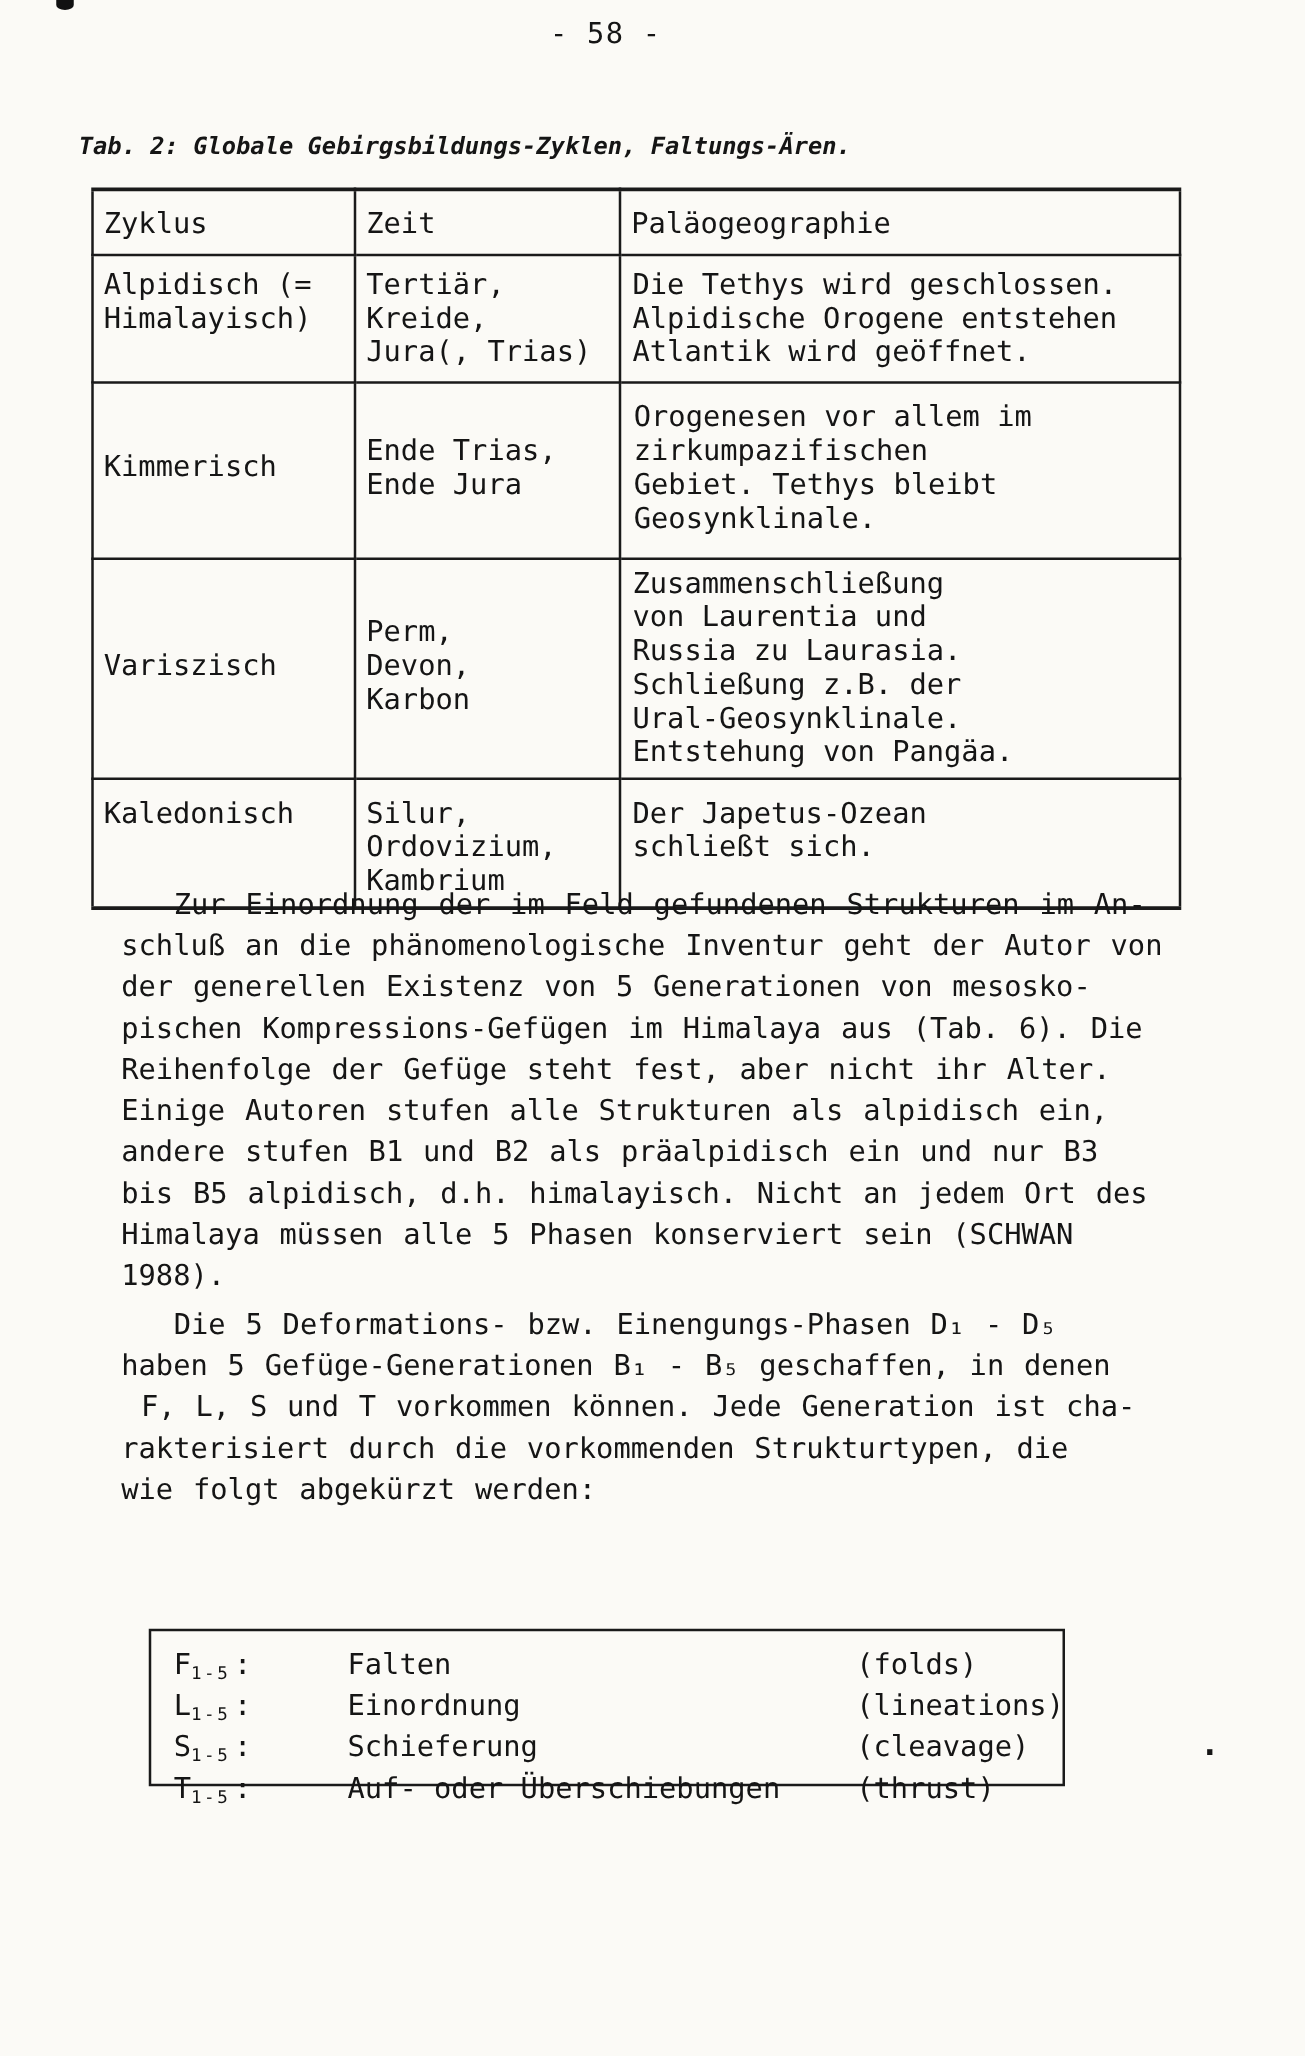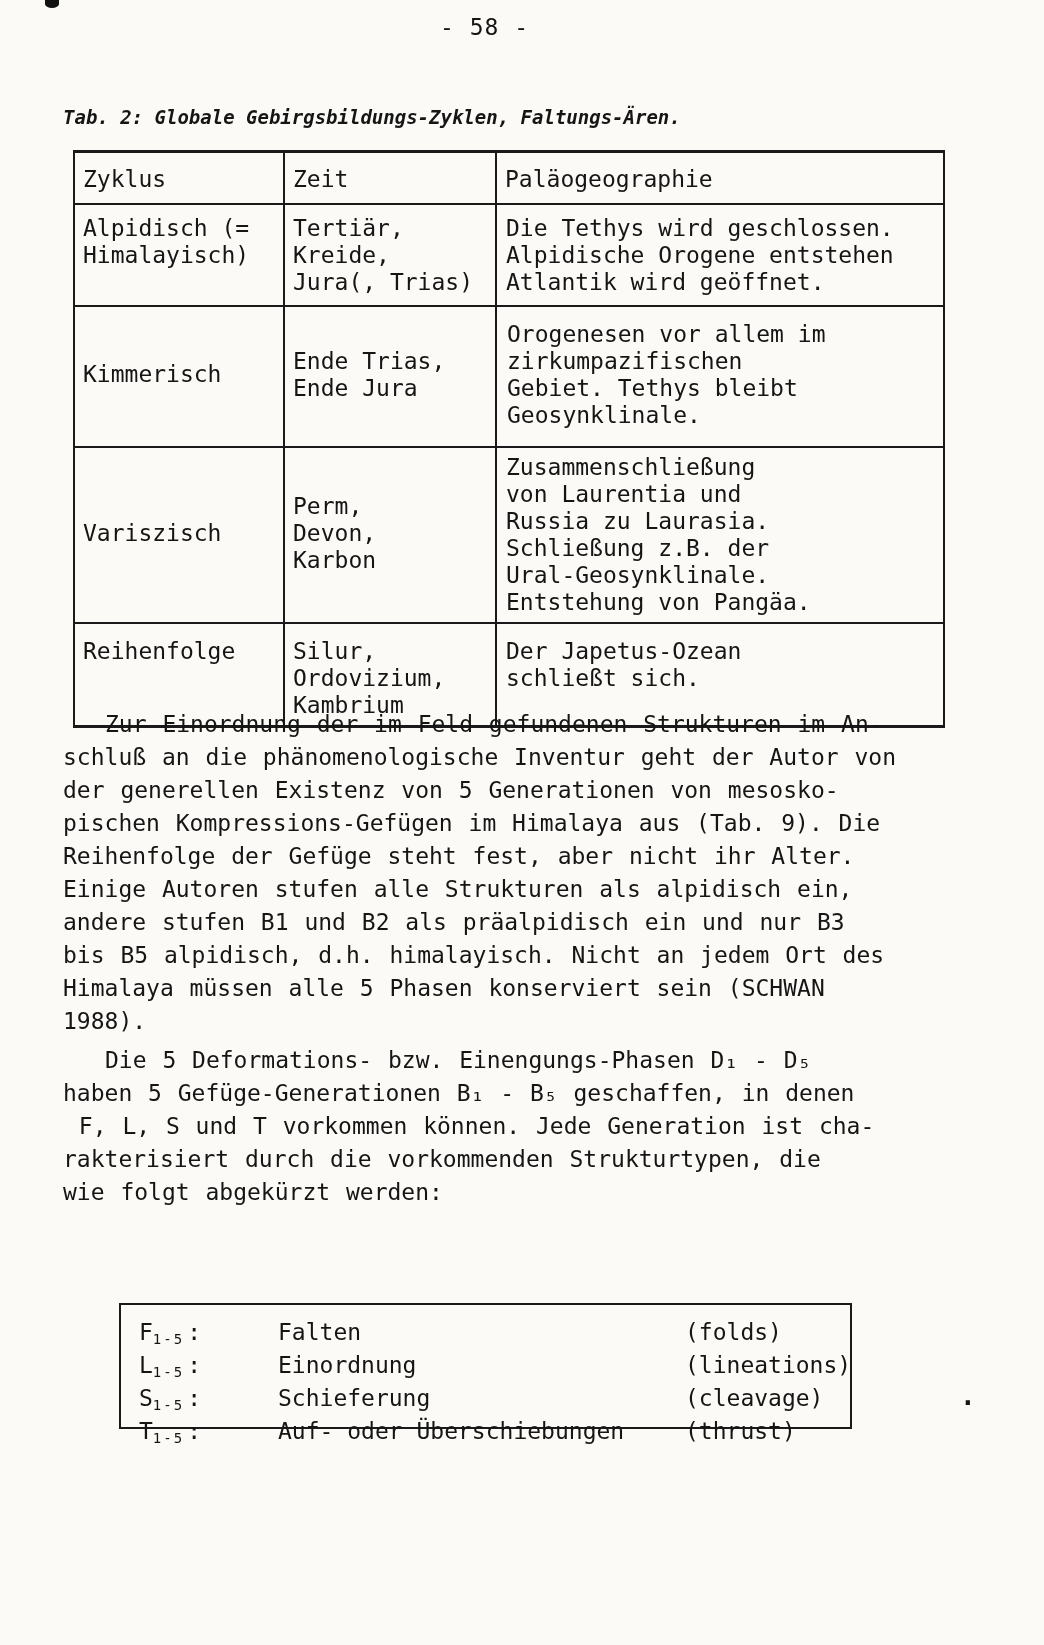--- a/index.html
+++ b/index.html
@@ -41,21 +41,21 @@
   .otable td.palaeo{padding-left:9px;}
   .otable tr.r2 td.palaeo{padding-top:14px;padding-left:10px;}
   .otable tr.r3 td.palaeo{padding-top:6px;}
   .otable tr.r4 td{padding-top:14px;}
   .otable td.vmid{vertical-align:middle;padding-top:0;padding-bottom:4px;}
   
   .bodytext{
     position:absolute;top:708px;left:63px;width:847px;
     font-size:23px;line-height:33px;word-spacing:2px;
   }
-  .tline{white-space:pre;height:33px;}
+  .tline{white-space:pre;height:33px;margin-left:34px;}
   .tline.indent{padding-left:42px;}
   .para2{margin-top:6px;}
   
   .legend{
     position:absolute;top:1303px;left:119px;width:733px;height:126px;
     border:2.5px solid #1a1a1a;box-sizing:border-box;
     padding:14px 0 0 18px;
     font-size:23px;line-height:26px;
   }
   .legrow{display:grid;grid-template-columns:139px 407px 1fr;white-space:pre;}
@@ -109,36 +109,36 @@
 Devon,
 Karbon</td>
     <td class="palaeo">Zusammenschließung
 von Laurentia und
 Russia zu Laurasia.
 Schließung z.B. der
 Ural-Geosynklinale.
 Entstehung von Pangäa.</td>
   </tr>
   <tr class="r4" style="height:100px;">
-    <td>Reihenfolge</td>
+    <td>Kaledonisch</td>
     <td>Silur,
 Ordovizium,
 Kambrium</td>
     <td class="palaeo">Der Japetus-Ozean
 schließt sich.</td>
   </tr>
 </tbody>
   </table>
 
 <div class="bodytext">
   <div class="para1">
     <div class="tline indent">Zur Einordnung der im Feld gefundenen Strukturen im An-</div>
     <div class="tline">schluß an die phänomenologische Inventur geht der Autor von</div>
     <div class="tline">der generellen Existenz von 5 Generationen von mesosko-</div>
-    <div class="tline">pischen Kompressions-Gefügen im Himalaya aus (Tab. 9). Die</div>
+    <div class="tline">pischen Kompressions-Gefügen im Himalaya aus (Tab. 6). Die</div>
     <div class="tline">Reihenfolge der Gefüge steht fest, aber nicht ihr Alter.</div>
     <div class="tline">Einige Autoren stufen alle Strukturen als alpidisch ein,</div>
     <div class="tline">andere stufen B1 und B2 als präalpidisch ein und nur B3</div>
     <div class="tline">bis B5 alpidisch, d.h. himalayisch. Nicht an jedem Ort des</div>
     <div class="tline">Himalaya müssen alle 5 Phasen konserviert sein (SCHWAN</div>
     <div class="tline">1988).</div>
   </div>
   <div class="para2">
     <div class="tline indent">Die 5 Deformations- bzw. Einengungs-Phasen D₁ - D₅</div>
     <div class="tline">haben 5 Gefüge-Generationen B₁ - B₅ geschaffen, in denen</div>

